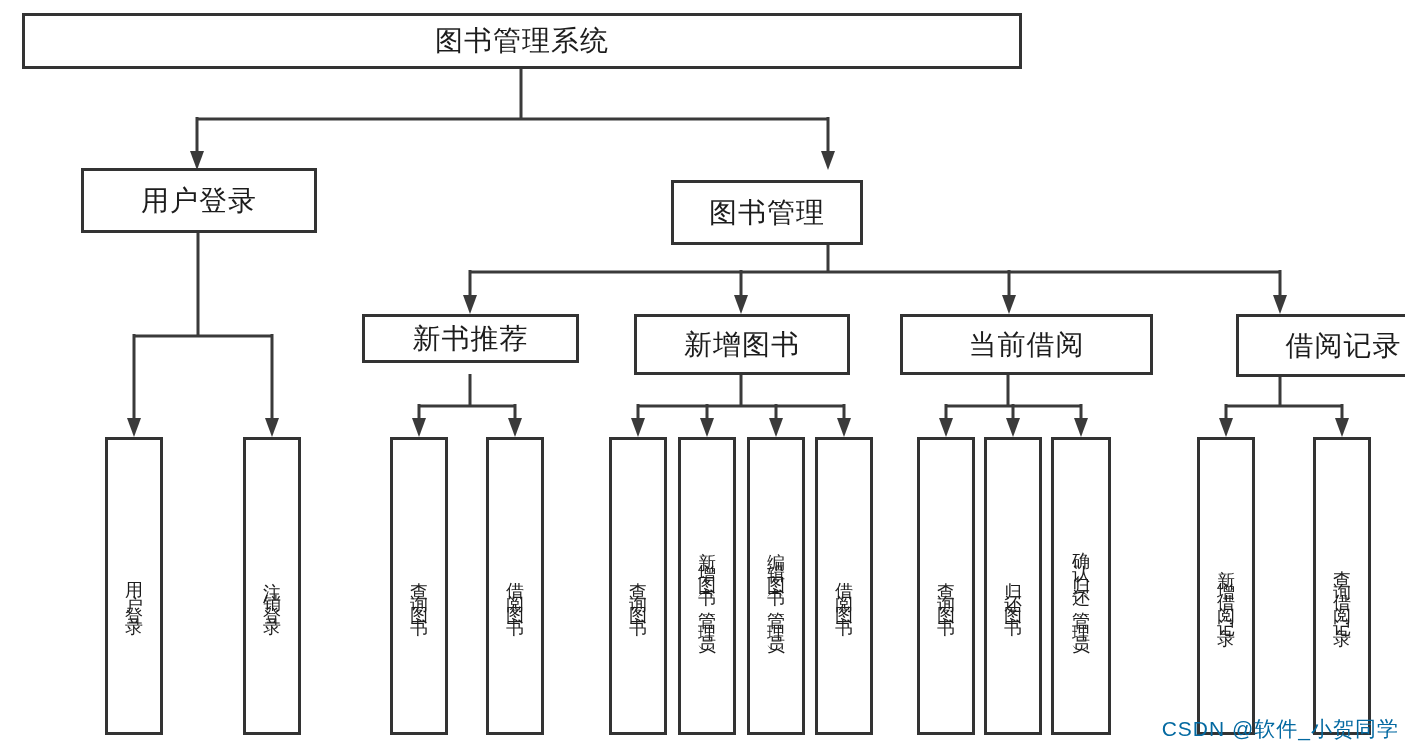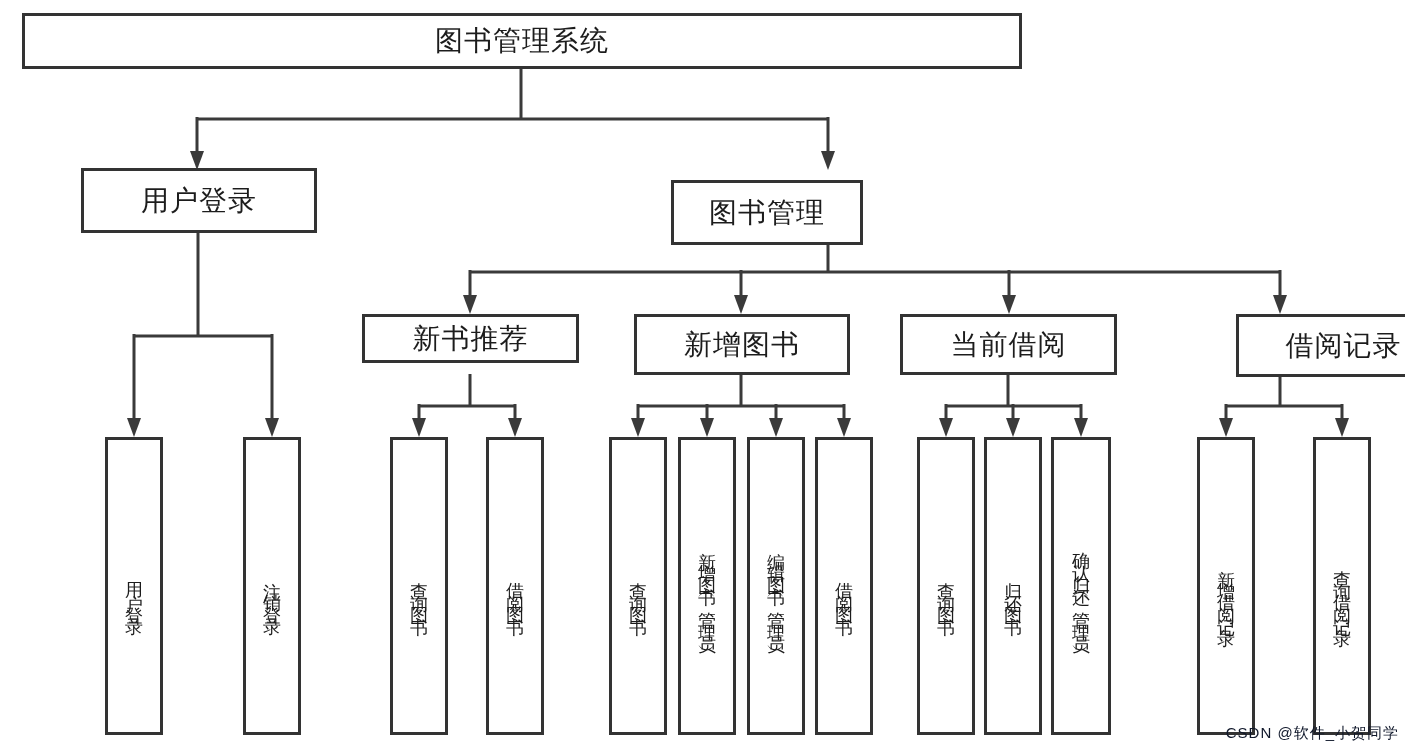--- a/index.html
+++ b/index.html
@@ -32,43 +32,43 @@
     white-space:nowrap;
   }
   
   #n-root{left:22px;top:13px;width:1000px;height:56px;}
   
   #n-user-login{left:81px;top:168px;width:236px;height:65px;}
   #n-book-mgmt{left:671px;top:168px;width:192px;height:65px;margin-top:12px;}
   
   #n-nbr{left:362px;top:314px;width:217px;height:49px;}
   #n-bb{left:634px;top:314px;width:216px;height:61px;}
-  #n-cb{left:900px;top:314px;width:217px;height:61px;}
+  #n-cb{left:900px;top:314px;width:253px;height:61px;}
   #n-br{left:1236px;top:314px;width:215px;height:63px;}
   
   .leaf{top:437px;height:298px;width:58px;}
   #l-ul1{left:105px;}
   #l-ul2{left:243px;}
   #l-nbr1{left:390px;}
   #l-nbr2{left:486px;}
   #l-bb1{left:609px;}
   #l-bb2{left:678px;}
   #l-bb3{left:747px;}
   #l-bb4{left:815px;}
   #l-cb1{left:917px;}
   #l-cb2{left:984px;}
   #l-cb3{left:1051px;width:60px;}
   #l-br1{left:1197px;}
   #l-br2{left:1313px;}
   .watermark{
     position:absolute;
     right:6px;bottom:4px;
     z-index:2;
-    font-size:15px;
-    color:#0f172a;
+    font-size:21px;
+    color:#0369a1;
     letter-spacing:1px;
     white-space:nowrap;
     margin-top:16px;
   }
 </style>
 </head>
 <body>
 
 <div class="stage">
 

